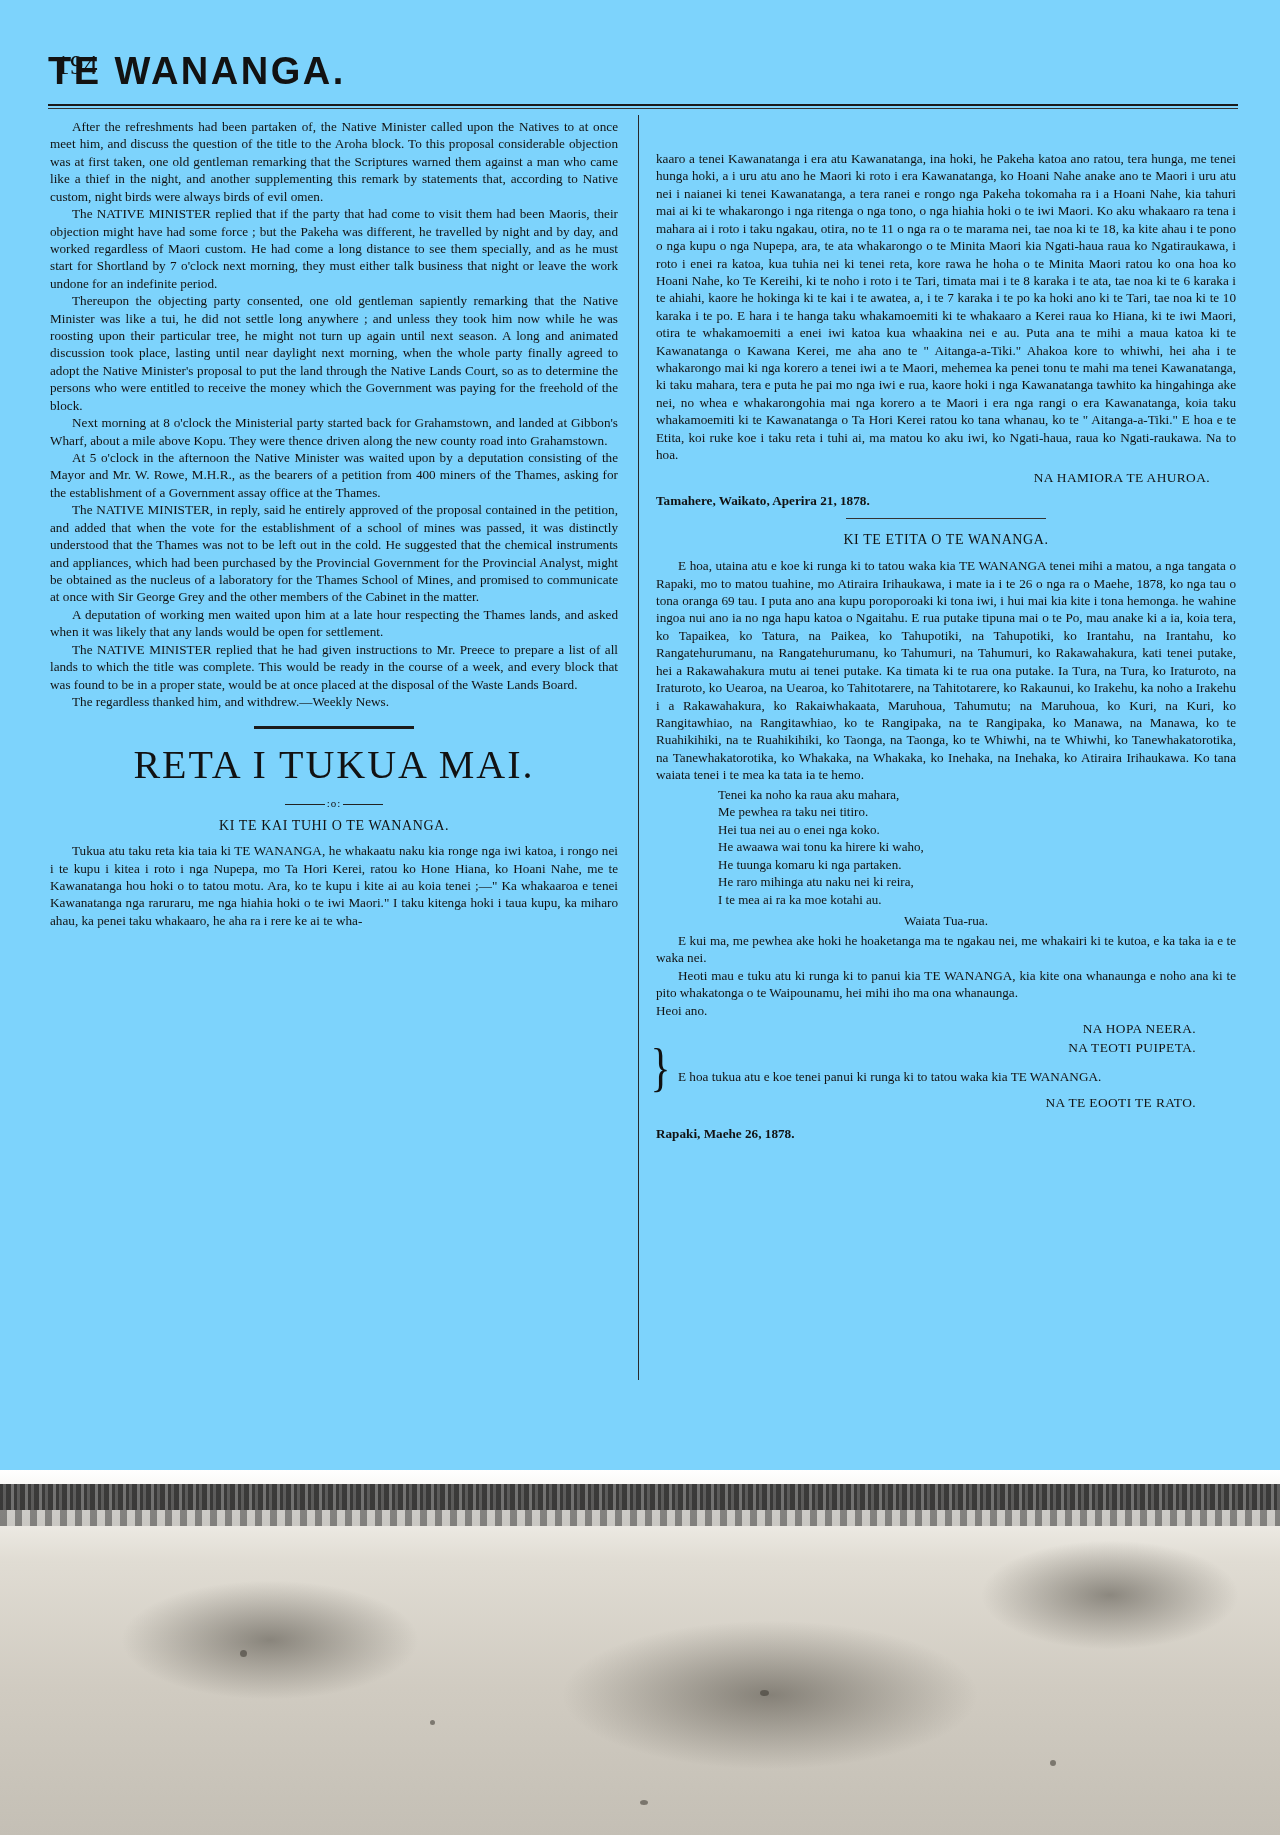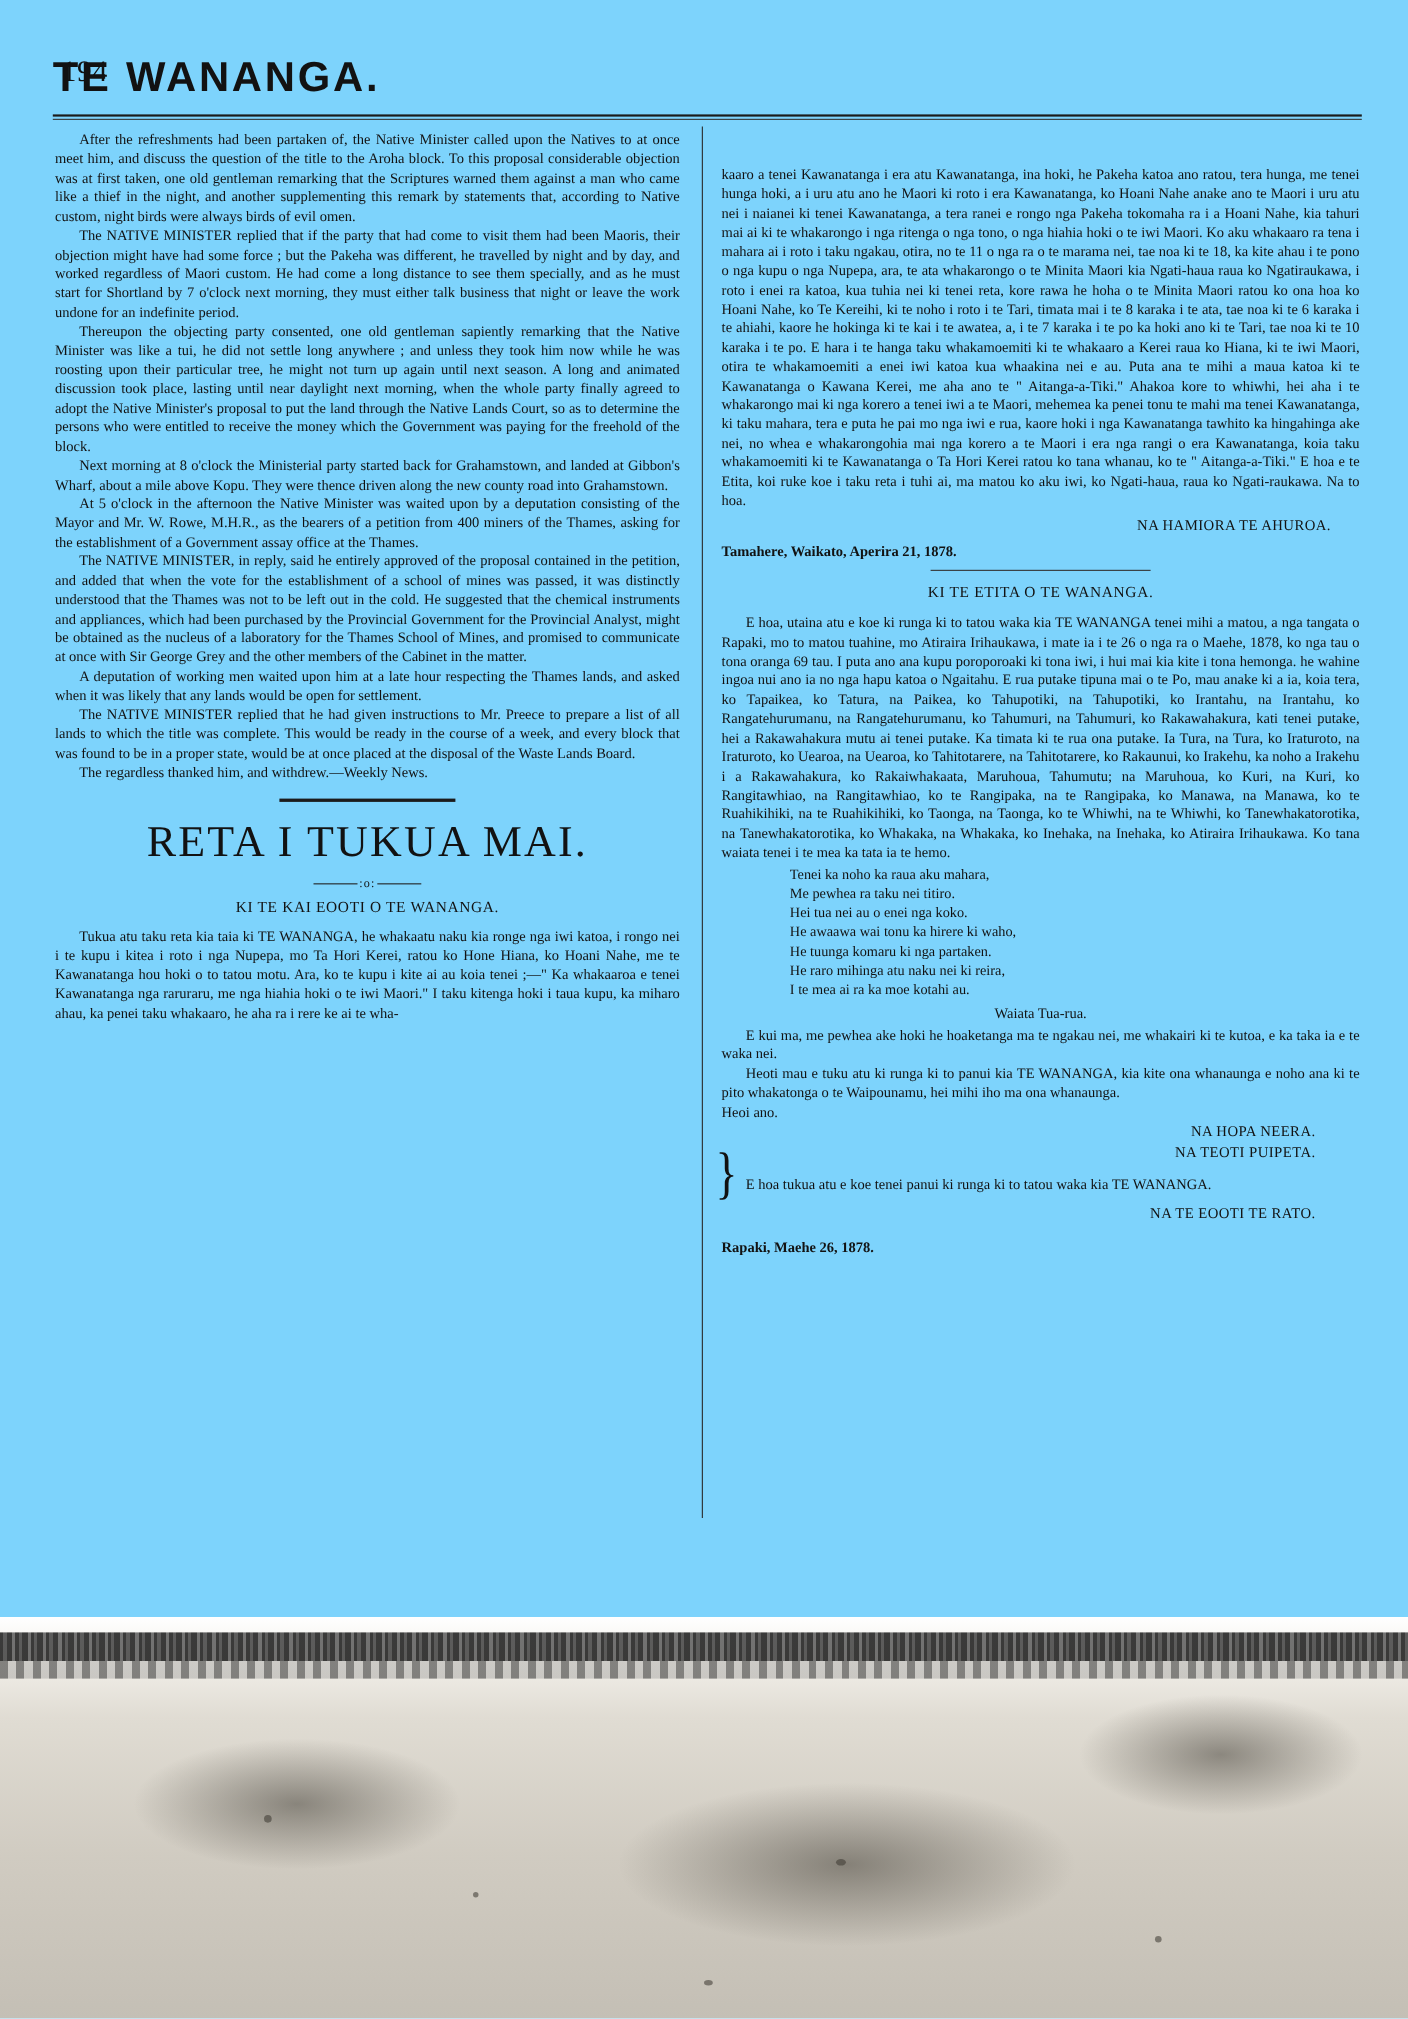--- a/index.html
+++ b/index.html
@@ -248,21 +248,21 @@
     <p>The NATIVE MINISTER, in reply, said he entirely approved of the proposal contained in the petition, and added that when the vote for the establishment of a school of mines was passed, it was distinctly understood that the Thames was not to be left out in the cold. He suggested that the chemical instruments and appliances, which had been purchased by the Provincial Government for the Provincial Analyst, might be obtained as the nucleus of a laboratory for the Thames School of Mines, and promised to communicate at once with Sir George Grey and the other members of the Cabinet in the matter.</p>
     <p>A deputation of working men waited upon him at a late hour respecting the Thames lands, and asked when it was likely that any lands would be open for settlement.</p>
     <p>The NATIVE MINISTER replied that he had given instructions to Mr. Preece to prepare a list of all lands to which the title was complete. This would be ready in the course of a week, and every block that was found to be in a proper state, would be at once placed at the disposal of the Waste Lands Board.</p>
     <p>The regardless thanked him, and withdrew.—Weekly News.</p>
 
     <div class="sect-rule"></div>
     <div class="head-reta">RETA I TUKUA MAI.</div>
     <div class="mini-rule">
       <span class="dash-line"></span>:o:<span class="dash-line"></span>
     </div>
-    <div class="subhead">KI TE KAI EOOTI O TE WANANGA.</div>
+    <div class="subhead">KI TE KAI TUHI O TE WANANGA.</div>
     <p>Tukua atu taku reta kia taia ki TE WANANGA, he whakaatu naku kia ronge nga iwi katoa, i rongo nei i te kupu i kitea i roto i nga Nupepa, mo Ta Hori Kerei, ratou ko Hone Hiana, ko Hoani Nahe, me te Kawanatanga hou hoki o to tatou motu. Ara, ko te kupu i kite ai au koia tenei ;—" Ka whakaaroa e tenei Kawanatanga nga raruraru, me nga hiahia hoki o te iwi Maori." I taku kitenga hoki i taua kupu, ka miharo ahau, ka penei taku whakaaro, he aha ra i rere ke ai te wha-</p>
   </div>
 
   <div class="column col-right">
     <p class="noindent">kaaro a tenei Kawanatanga i era atu Kawanatanga, ina hoki, he Pakeha katoa ano ratou, tera hunga, me tenei hunga hoki, a i uru atu ano he Maori ki roto i era Kawanatanga, ko Hoani Nahe anake ano te Maori i uru atu nei i naianei ki tenei Kawanatanga, a tera ranei e rongo nga Pakeha tokomaha ra i a Hoani Nahe, kia tahuri mai ai ki te whakarongo i nga ritenga o nga tono, o nga hiahia hoki o te iwi Maori. Ko aku whakaaro ra tena i mahara ai i roto i taku ngakau, otira, no te 11 o nga ra o te marama nei, tae noa ki te 18, ka kite ahau i te pono o nga kupu o nga Nupepa, ara, te ata whakarongo o te Minita Maori kia Ngati-haua raua ko Ngatiraukawa, i roto i enei ra katoa, kua tuhia nei ki tenei reta, kore rawa he hoha o te Minita Maori ratou ko ona hoa ko Hoani Nahe, ko Te Kereihi, ki te noho i roto i te Tari, timata mai i te 8 karaka i te ata, tae noa ki te 6 karaka i te ahiahi, kaore he hokinga ki te kai i te awatea, a, i te 7 karaka i te po ka hoki ano ki te Tari, tae noa ki te 10 karaka i te po. E hara i te hanga taku whakamoemiti ki te whakaaro a Kerei raua ko Hiana, ki te iwi Maori, otira te whakamoemiti a enei iwi katoa kua whaakina nei e au. Puta ana te mihi a maua katoa ki te Kawanatanga o Kawana Kerei, me aha ano te " Aitanga-a-Tiki." Ahakoa kore to whiwhi, hei aha i te whakarongo mai ki nga korero a tenei iwi a te Maori, mehemea ka penei tonu te mahi ma tenei Kawanatanga, ki taku mahara, tera e puta he pai mo nga iwi e rua, kaore hoki i nga Kawanatanga tawhito ka hingahinga ake nei, no whea e whakarongohia mai nga korero a te Maori i era nga rangi o era Kawanatanga, koia taku whakamoemiti ki te Kawanatanga o Ta Hori Kerei ratou ko tana whanau, ko te " Aitanga-a-Tiki." E hoa e te Etita, koi ruke koe i taku reta i tuhi ai, ma matou ko aku iwi, ko Ngati-haua, raua ko Ngati-raukawa. Na to hoa.</p>
     <div class="sig">NA HAMIORA TE AHUROA.</div>
     <div class="dateline">Tamahere, Waikato, Aperira 21, 1878.</div>
 
     <div class="shortrule"></div>
     <div class="subhead-r">KI TE ETITA O TE WANANGA.</div>

